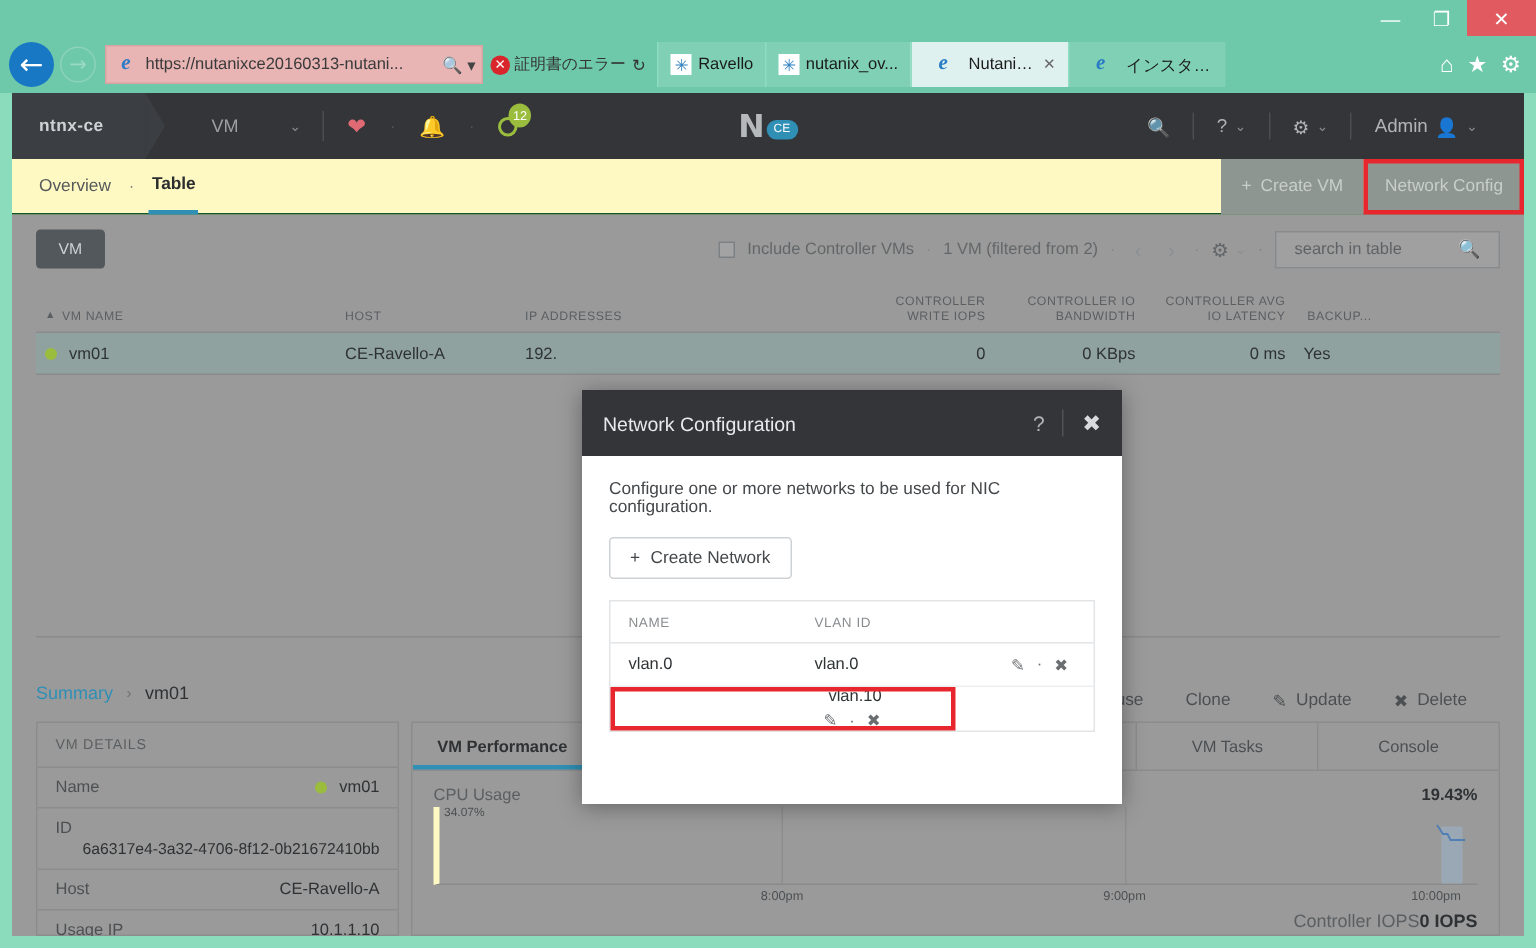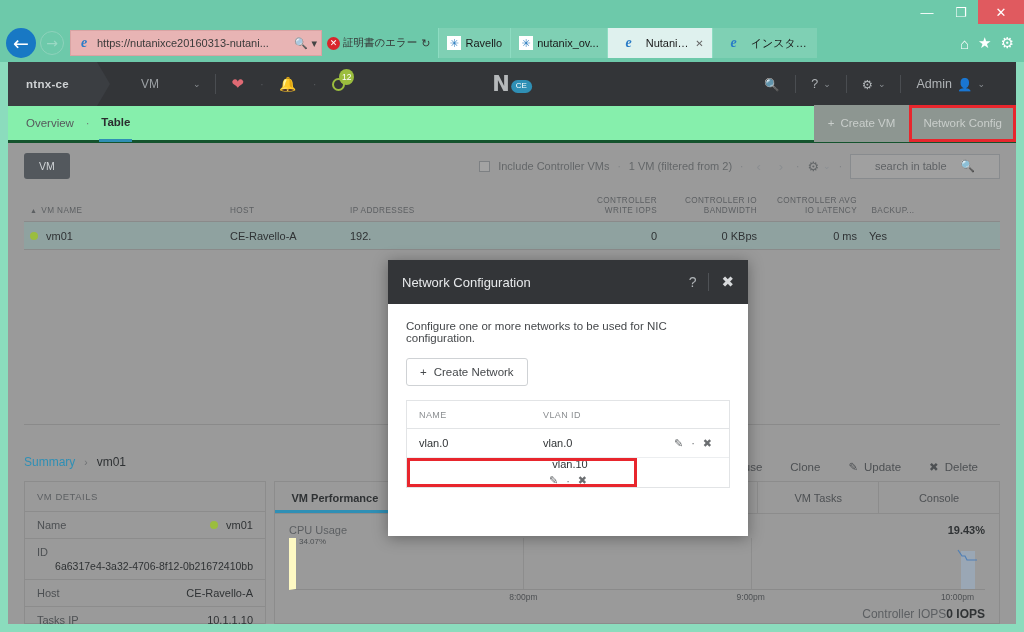--- a/index.html
+++ b/index.html
@@ -158,21 +158,21 @@
     gap: 0; padding-right: 16px; color: #b0b4b7;
   }
   .hdr-right .cell {
     display: flex; align-items: center; gap: 5px; padding: 0 15px;
     font-size: 12.5px;
   }
   .hdr-right .sep { width:1px; height:18px; background:#4a4d51; }
 
   .subnav {
     position: absolute; left: 0; top: 44px; width: 1008px; height: 37px;
-    background: #86efac; border-bottom: 3px solid #14532d;
+    background: #fef9c3; border-bottom: 1px solid #14532d;
     display: flex; align-items: center; justify-content: center;
   }
   .crumbs { display: flex; align-items: center; gap: 10px; margin-left: 16px; height: 37px;}
   .crumb { font-size: 11.5px; color: #56595c; padding: 0 2px; height: 37px; display:flex; align-items:center;}
   .crumb.active { color: #2b2d2f; font-weight: bold; border-bottom: 3px solid #2f8fb5; }
   .crumb-dot { color: #6d7073; font-size: 10px; }
   .subnav-actions { margin-left: auto; display: flex; align-items: stretch; height: 37px; }
   .act-btn {
     display: flex; align-items: center; gap: 6px; padding: 0 14px;
     background: #8d9691; color: #c9cecb; font-size: 11.5px;
@@ -190,21 +190,21 @@
   .toolbar-right {
     margin-left: auto; display: flex; align-items: center;
     gap: 8px; padding-right: 16px; color: #646769; font-size: 11px;
   }
   .cbox { width: 11px; height: 11px; border: 1px solid #7d8083; background: #a3a3a3; }
   .dotsep { color: #7f8285; font-size: 10px; }
   .arrowbtn { color: #8b8e91; font-size: 13px; padding: 0 5px; }
   .search-box {
     width: 150px; height: 25px; border: 1px solid #888b8e;
     background: #a0a0a0; display: flex; align-items: center;
-    padding: 0 24px; color: #5f6265; font-size: 11px;
+    padding: 0 12px; color: #5f6265; font-size: 11px;
   }
   .search-box .mag { margin-left: auto; font-size: 12px; }
 
   .vm-table {
     position: absolute; left: 16px; top: 126px; width: 976px;
   }
   .vt-head {
     display: flex; border-bottom: 1px solid #8a8a8a;
     height: 34px; align-items: flex-end; padding-bottom: 5px;
   }
@@ -272,21 +272,21 @@
   }
   .ptab.active { color: #2f3234; font-weight: bold; box-shadow: inset 0 -3px 0 #2f8fb5; }
   .ptab:last-child { border-right: none; }
 
   .chart-block { position: relative; padding: 10px 14px 0 14px; }
   .chart-hdr { display: flex; justify-content: space-between; font-size: 11px; }
   .chart-hdr .t { color: #5c5f62; }
   .chart-hdr .v { color: #2f3234; font-weight: bold; }
   .chart-area {
     position: relative; height: 52px; margin-top: 2px;
-    border-left: 7px solid #fef9c3; border-bottom: 1px solid #8a8a8a;
+    border-left: 4px solid #fef9c3; border-bottom: 1px solid #8a8a8a;
   }
   .ymax { position: absolute; left: 3px; top: -1px; font-size: 8px; color: #4d5053; }
   .gridv { position: absolute; top: 0; bottom: 0; width: 1px; background: #8d8d8d; }
   .xlab { position: absolute; top: 54px; font-size: 8.5px; color: #4d5053; transform: translateX(-50%); }
   .spark {
     position: absolute; right: 10px; bottom: 0; width: 14px; height: 38px;
     background: #9aa7b5;
   }
   .spark-line {
     position: absolute; right: 8px; bottom: 22px; width: 20px; height: 18px;
@@ -560,21 +560,21 @@
       </div>
       <div class="dc-row wrapv">
         <span>ID</span>
         <span class="v">6a6317e4-3a32-4706-8f12-0b21672410bb</span>
       </div>
       <div class="dc-row">
         <span>Host</span>
         <span class="v">CE-Ravello-A</span>
       </div>
       <div class="dc-row" style="border-bottom:none;">
-        <span>Tasks IP</span>
+        <span>Usage IP</span>
         <span class="v">10.1.1.10</span>
       </div>
     </div>
 
     <div class="perf-panel">
       <div class="perf-tabs">
         <div class="ptab active">VM Performance</div>
         <div class="ptab">Virtual Disks</div>
         <div class="ptab">VM NICs</div>
         <div class="ptab">VM Snapshots</div>

